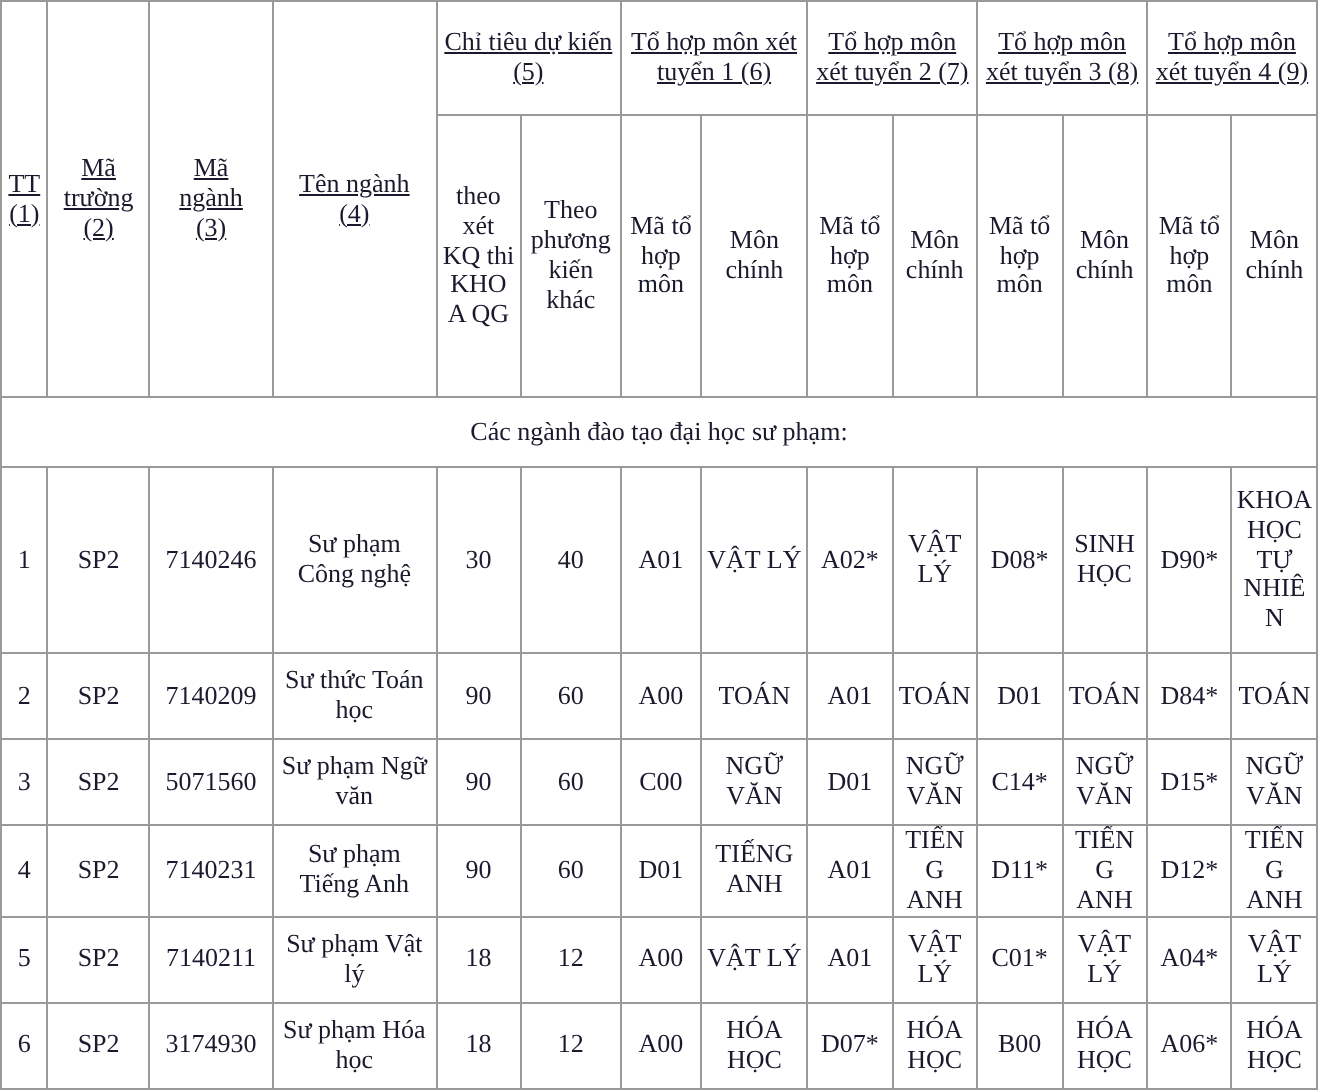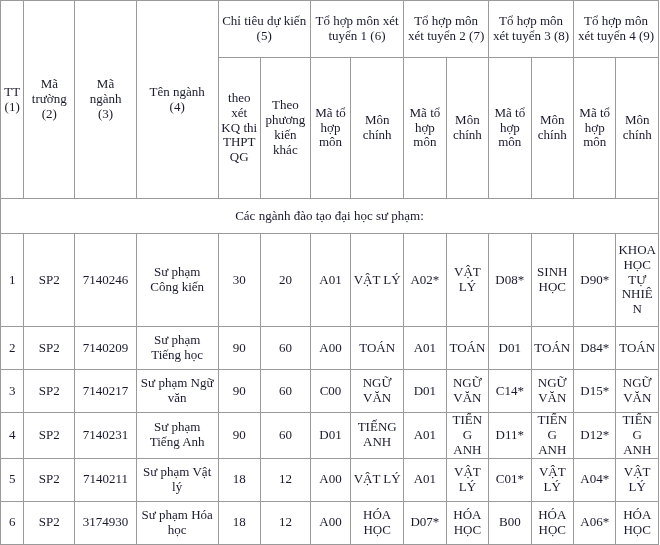--- a/index.html
+++ b/index.html
@@ -34,20 +34,21 @@
     font-weight: normal;
     font-size: 13px;
     line-height: 1.15;
     word-wrap: break-word;
     overflow: hidden;
   }
   .hdr {
     font-weight: bold;
     font-size: 13.5px;
     line-height: 1.2;
+    text-decoration: underline;
   }
   .hdr-sub {
     font-weight: normal;
     font-size: 13px;
     line-height: 1.2;
   }
   td.tt-cell {
     font-weight: bold;
     font-size: 13.5px;
   }
@@ -116,21 +117,21 @@
           <span>Tên ngành</span><br>
           <span>(4)</span>
         </td>
         <td class="hdr" colspan="2" style="height:56px">Chỉ tiêu dự kiến (5)</td>
         <td class="hdr" colspan="2">Tổ hợp môn xét tuyển 1 (6)</td>
         <td class="hdr" colspan="2">Tổ hợp môn xét tuyển 2 (7)</td>
         <td class="hdr" colspan="2">Tổ hợp môn xét tuyển 3 (8)</td>
         <td class="hdr" colspan="2">Tổ hợp môn xét tuyển 4 (9)</td>
       </tr>
       <tr>
-        <td class="hdr-sub" style="height:140px">theo xét KQ thi THPT QG</td>
+        <td class="hdr-sub" style="height:140px">theo xét KQ thi KHOA QG</td>
         <td class="hdr-sub">Theo phương kiến khác</td>
         <td class="hdr-sub">Mã tổ hợp môn</td>
         <td class="hdr-sub">Môn chính</td>
         <td class="hdr-sub">Mã tổ hợp môn</td>
         <td class="hdr-sub">Môn chính</td>
         <td class="hdr-sub">Mã tổ hợp môn</td>
         <td class="hdr-sub">Môn chính</td>
         <td class="hdr-sub">Mã tổ hợp môn</td>
         <td class="hdr-sub">Môn chính</td>
       </tr>
@@ -138,54 +139,54 @@
 
     <tbody>
       <tr class="section-row">
         <td colspan="14">Các ngành đào tạo đại học sư phạm:</td>
       </tr>
 
       <tr class="row-body" id="row-1">
         <td class="tt-cell">1</td>
         <td class="bold">SP2</td>
         <td>7140246</td>
-        <td>Sư phạm Công kiến</td>
+        <td>Sư phạm Công nghệ</td>
         <td class="num">30</td>
-        <td class="num">20</td>
+        <td class="num">40</td>
         <td>A01</td>
         <td>VẬT LÝ</td>
         <td>A02*</td>
         <td>VẬT LÝ</td>
         <td>D08*</td>
         <td>SINH HỌC</td>
         <td>D90*</td>
         <td>KHOA HỌC TỰ NHIÊN</td>
       </tr>
 
       <tr class="row-body">
         <td class="tt-cell">2</td>
         <td class="bold">SP2</td>
         <td>7140209</td>
-        <td>Sư phạm Tiếng học</td>
+        <td>Sư thức Toán học</td>
         <td class="num">90</td>
         <td class="num">60</td>
         <td>A00</td>
         <td>TOÁN</td>
         <td>A01</td>
         <td>TOÁN</td>
         <td>D01</td>
         <td>TOÁN</td>
         <td>D84*</td>
         <td>TOÁN</td>
       </tr>
 
       <tr class="row-body">
         <td class="tt-cell">3</td>
         <td class="bold">SP2</td>
-        <td>7140217</td>
+        <td>5071560</td>
         <td>Sư phạm Ngữ văn</td>
         <td class="num">90</td>
         <td class="num">60</td>
         <td>C00</td>
         <td>NGỮ VĂN</td>
         <td>D01</td>
         <td>NGỮ VĂN</td>
         <td>C14*</td>
         <td>NGỮ VĂN</td>
         <td>D15*</td>

